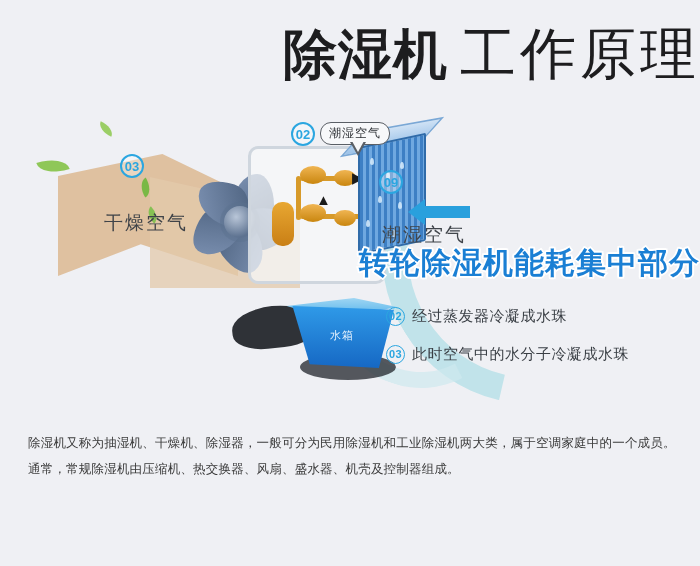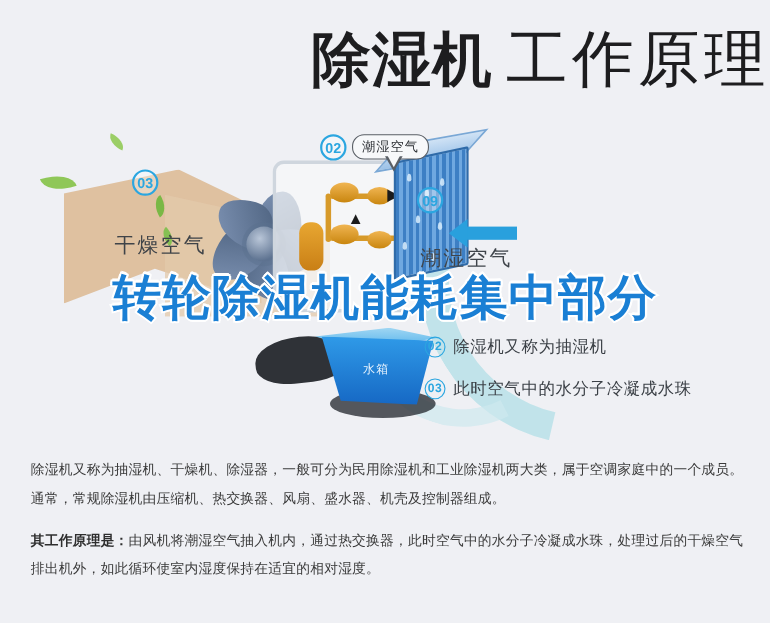--- a/index.html
+++ b/index.html
@@ -400,46 +400,47 @@
     position: absolute;
     left: 0;
     top: 246px;
     width: 700px;
     text-align: center;
     z-index: 40;
     pointer-events: none;
   }
   #overlay-headline .ol {
     display: block;
-    font-size: 44px;
+    font-size: 30px;
     font-weight: bold;
     color: #1a7fd4;
     letter-spacing: 1px;
     line-height: 1.12;
     -webkit-text-stroke: 3px #ffffff;
     paint-order: stroke fill;
     text-shadow:
       -1px -1px 0 #fff,  1px -1px 0 #fff,
       -1px  1px 0 #fff,  1px  1px 0 #fff,
       -2px  0   0 #fff,  2px  0   0 #fff,
        0   -2px 0 #fff,  0    2px 0 #fff;
+    text-align: right;
   }
 
   
   #body-text {
     position: absolute;
     left: 28px;
     top: 415px;
     width: 648px;
     font-size: 12.5px;
     line-height: 2.05;
     color: #3a3a3a;
     letter-spacing: .2px;
   }
-  #body-text p { margin: 0 0 13px 0; }
+  #body-text p { margin: 16px 0 13px 0; }
   #body-text .lead { font-weight: bold; color: #2e2e2e; }
 </style>
 </head>
 <body>
 
 <div id="page">
 
   <div id="title-block">
     <span class="title-strong">除湿机</span><span class="title-light">工作原理</span>
   </div>
@@ -501,29 +502,28 @@
     <div class="badge badge-02">02</div>
     <div class="badge badge-01">09</div>
 
     <div class="callout-box">潮湿空气</div>
     <div class="callout-stem"></div>
 
     <div class="air-label dry">干燥空气</div>
     <div class="air-label humid">潮湿空气</div>
 
     <div class="step-line" id="step-02">
-      <span class="sb">02</span><span class="st">除湿机又称为抽湿机</span>
+      <span class="sb">02</span><span class="st">经过蒸发器冷凝成水珠</span>
     </div>
     <div class="step-line" id="step-03">
       <span class="sb">03</span><span class="st">此时空气中的水分子冷凝成水珠</span>
     </div>
   </div>
 
   <div id="overlay-headline">
     <span class="ol">转轮除湿机能耗集中部分</span>
   </div>
 
   <div id="body-text">
     <p>除湿机又称为抽湿机、干燥机、除湿器，一般可分为民用除湿机和工业除湿机两大类，属于空调家庭中的一个成员。通常，常规除湿机由压缩机、热交换器、风扇、盛水器、机壳及控制器组成。</p>
-    <p><span class="lead">其工作原理是：</span><span>由风机将潮湿空气抽入机内，通过热交换器，此时空气中的水分子冷凝成水珠，处理过后的干燥空气排出机外，如此循环使室内湿度保持在适宜的相对湿度。</span></p>
   </div>
 
 </div>
 
 </body></html>

